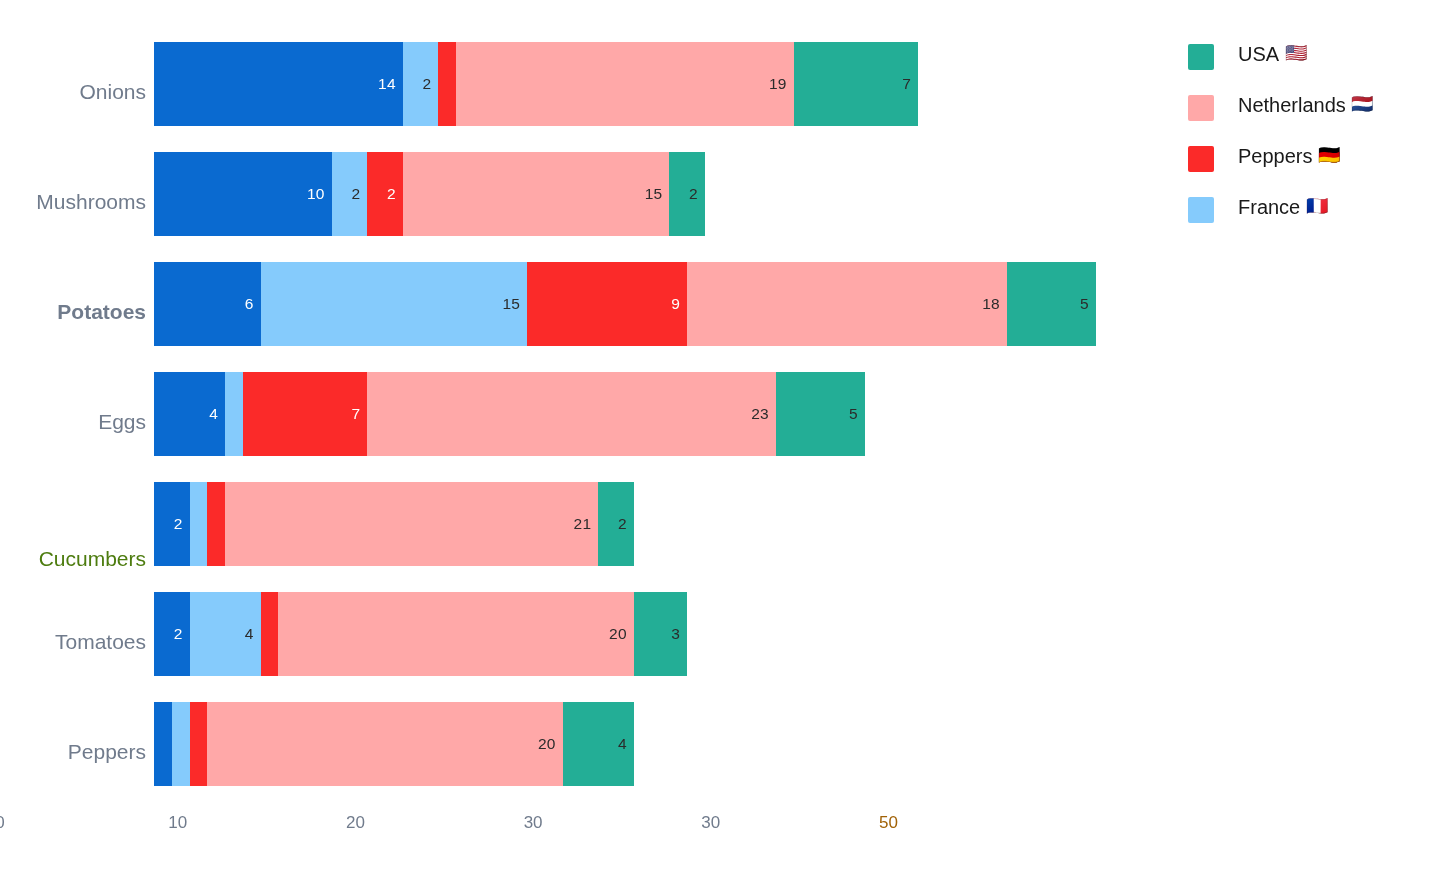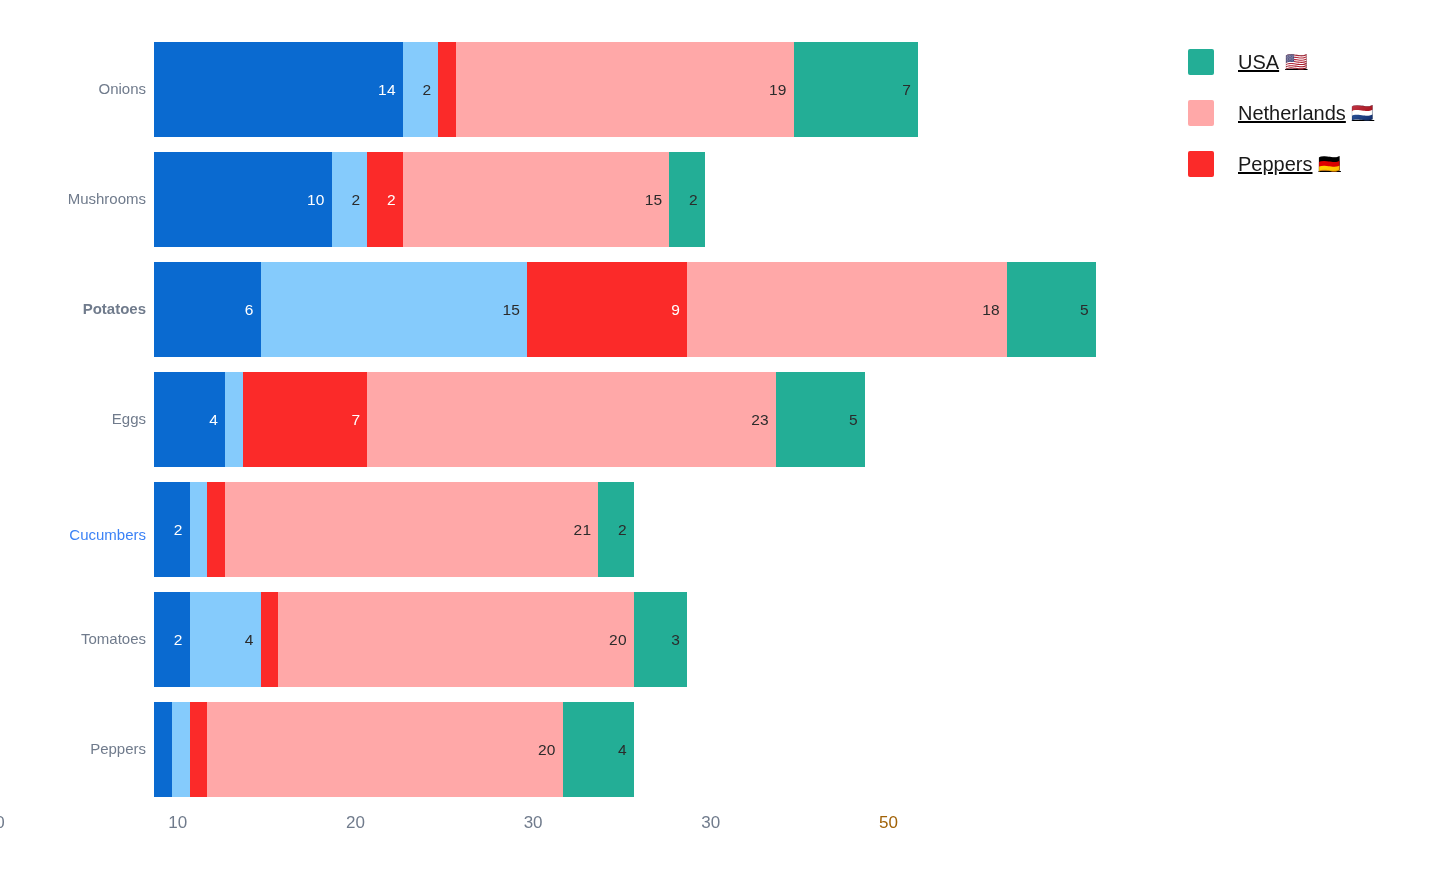--- a/index.html
+++ b/index.html
@@ -36,21 +36,21 @@
     left: 0;
     height: 95px;
     white-space: nowrap;
     font-size: 0;
   }
 
   .seg {
     position: relative;
     display: inline-block;
     vertical-align: top;
-    height: 95px;
+    height: 84px;
     box-sizing: border-box;
   }
 
   .seg-label {
     position: absolute;
     right: 7px;
     top: 50%;
     transform: translateY(-50%);
     font-size: 15.5px;
     font-family: "Liberation Sans", sans-serif;
@@ -58,21 +58,21 @@
     letter-spacing: 0.2px;
   }
   .seg-label.light { color: #ffffff; }
   .seg-label.dark  { color: #2b2b2b; }
 
   
   .cat-label {
     position: absolute;
     right: 1310px;     
     text-align: right;
-    font-size: 15px;
+    font-size: 21px;
     color: #707b8c;
     line-height: 1;
     white-space: nowrap;
   }
 
   
   #x-axis {
     position: absolute;
     left: 0;
     top: 800px;
@@ -91,24 +91,22 @@
 
   
   #legend {
     position: absolute;
     left: 1188px;
     top: 44px;
     width: 260px;
   }
   .legend-item {
     display: flex;
-    align-items: center;
     height: 35px;
     margin-bottom: 16px;
-    text-decoration: underline;
   }
   .legend-swatch {
     width: 26px;
     height: 26px;
     border-radius: 2px;
     flex: 0 0 auto;
   }
   .legend-text {
     margin-left: 24px;
     font-size: 20px;
@@ -155,22 +153,27 @@
       <div class="legend-item">
         <span class="legend-swatch" style="background: rgb(255, 168, 168);"></span>
         <span class="legend-text">Netherlands</span>
         <span class="legend-flag">🇳🇱</span>
       </div>
       <div class="legend-item">
         <span class="legend-swatch" style="background: rgb(251, 42, 41);"></span>
         <span class="legend-text">Peppers</span>
         <span class="legend-flag">🇩🇪</span>
       </div>
+      <div class="legend-item">
+        <span class="legend-swatch" style="background: rgb(133, 203, 252);"></span>
+        <span class="legend-text">France</span>
+        <span class="legend-flag">🇫🇷</span>
+      </div>
     </div>
 
 <div class="cat-label" style="top: 80.5px; color: rgb(112, 123, 140);">Onions</div>
     <div class="cat-label" style="top: 190.5px; color: rgb(112, 123, 140);">Mushrooms</div>
     <div class="cat-label" style="top: 300.5px; color: rgb(112, 123, 140); font-weight: bold;">Potatoes</div>
     <div class="cat-label" style="top: 410.5px; color: rgb(112, 123, 140);">Eggs</div>
-    <div class="cat-label" style="top: 527px; color: #3b82f6;">Cucumbers</div>
+    <div class="cat-label" style="top: 548px; color: #4d7c0f;">Cucumbers</div>
     <div class="cat-label" style="top: 630.5px; color: rgb(112, 123, 140);">Tomatoes</div>
     <div class="cat-label" style="top: 740.5px; color: rgb(112, 123, 140);">Peppers</div>
   </div>
 
 </body></html>

